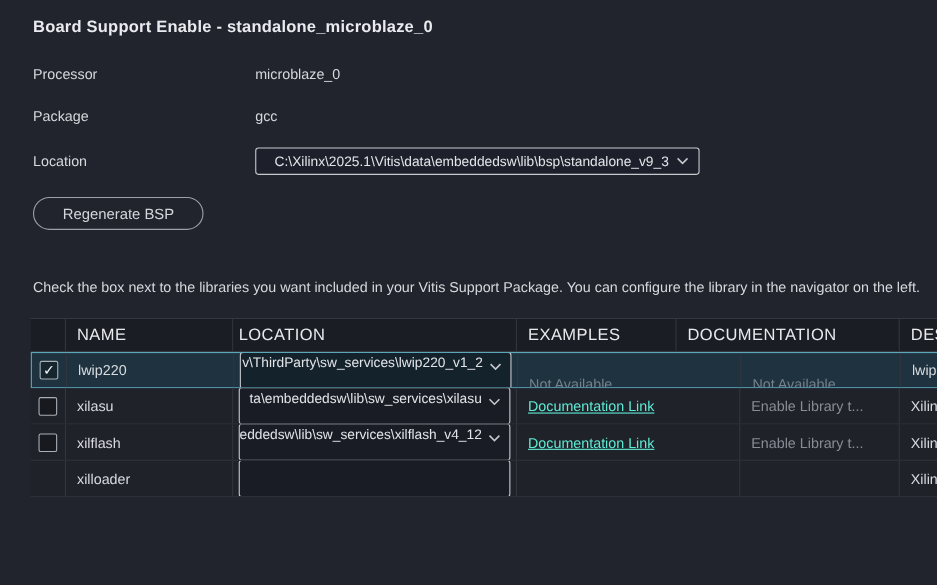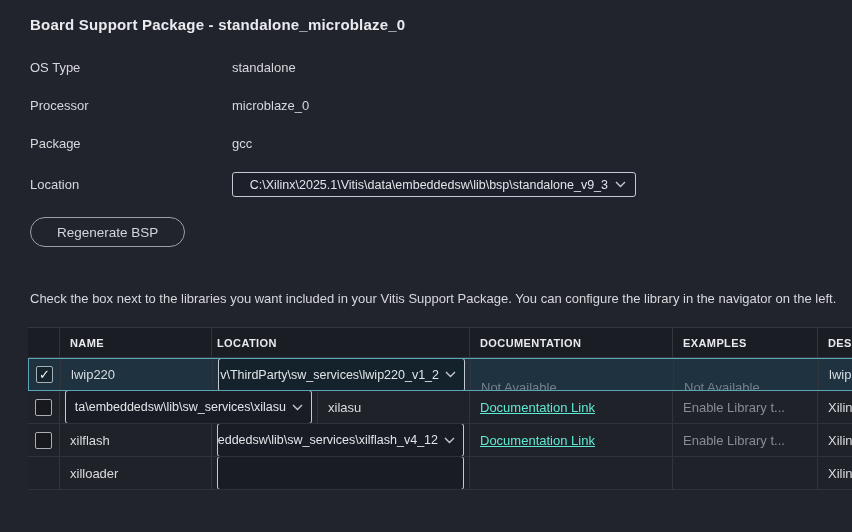--- a/index.html
+++ b/index.html
@@ -67,56 +67,52 @@
     padding: 0 10px; overflow: hidden; white-space: nowrap;
     border-right: 1px solid #32353e;
   }
   .c-check { width: 32px; flex: 0 0 32px; justify-content: center; padding: 0; }
   .c-name  { width: 152px; flex: 0 0 152px; }
   .c-loc   { width: 258px; flex: 0 0 258px; padding: 0 5px; }
   .c-doc   { width: 203px; flex: 0 0 203px; }
   .c-ex    { width: 145px; flex: 0 0 145px; }
   .c-desc  { width: 228px; flex: 0 0 228px; border-right: none; }
   .t-head .cell {
-    font-size: 11px; font-weight: bold; color: #e8eaed; letter-spacing: 0.4px;
+    font-size: 15px; font-weight: normal; color: #e8eaed; letter-spacing: 0.4px;
   }
   .t-body-row .cell { font-size: 13px; color: #d9dbe0; }
 
   .checkbox {
     width: 17px; height: 17px; border: 1px solid #a9aeb7; border-radius: 2px;
     background: rgba(0,0,0,0.25);
     display: flex; align-items: center; justify-content: center;
     font-size: 13px; color: #f2f4f6; line-height: 1;
     cursor: pointer;
   }
   .cell-dropdown {
     width: 100%; height: 30px;
-    display: flex; align-items: center; justify-content: flex-end; gap: 6px;
+    display: flex; align-items: flex-end; justify-content: flex-end; gap: 6px;
     border: 1px solid #c7c9ce; border-radius: 3px;
     background: #191c24; padding: 16px 8px;
     font-size: 12.5px; color: #e2e4e8;
     white-space: nowrap; overflow: hidden;
     cursor: pointer;
   }
   .selected .cell-dropdown { background: #14222b; }
   .muted { color: #76818c; margin-top: 25px; }
   .muted2 { color: #878d96; }
   .doc-link { color: #5eead4; text-decoration: underline; cursor: pointer; }
 </style>
 </head>
 <body>
 
 <div class="page">
 
-  <h1 class="page-title">Board Support Package - standalone_microblaze_0</h1>
-
-  <div class="field-row">
-    <div class="field-label">OS Type</div>
-    <div class="field-value">standalone</div>
-  </div>
+  <h1 class="page-title">Board Support Enable - standalone_microblaze_0</h1>
+
 
   <div class="field-row">
     <div class="field-label">Processor</div>
     <div class="field-value">microblaze_0</div>
   </div>
 
   <div class="field-row">
     <div class="field-label">Package</div>
     <div class="field-value">gcc</div>
   </div>
@@ -135,22 +131,22 @@
 
 
   <div class="section-desc">Check the box next to the libraries you want included in your Vitis Support Package. You can configure the library in the navigator on the left.</div>
 
   <div class="lib-table">
 
     <div class="t-row t-head">
       <div class="cell c-check"></div>
       <div class="cell c-name">NAME</div>
       <div class="cell c-loc">LOCATION</div>
+      <div class="cell c-ex">EXAMPLES</div>
       <div class="cell c-doc">DOCUMENTATION</div>
-      <div class="cell c-ex">EXAMPLES</div>
       <div class="cell c-desc">DESCRIPTION</div>
     </div>
 
     <div class="t-row t-body-row selected">
       <div class="cell c-check">
         <span class="checkbox">✓</span>
       </div>
       <div class="cell c-name">lwip220</div>
       <div class="cell c-loc">
         <div class="cell-dropdown">
@@ -166,29 +162,29 @@
       <div class="cell c-ex">
           <span class="muted">Not Available</span>
         </div>
       <div class="cell c-desc">lwip220</div>
     </div>
 
     <div class="t-row t-body-row">
       <div class="cell c-check">
         <span class="checkbox"></span>
       </div>
+      <div class="cell c-name">xilasu</div>
       <div class="cell c-loc">
         <div class="cell-dropdown">
           <span>ta\embeddedsw\lib\sw_services\xilasu</span>
           <svg class="chev" width="11" height="7" viewBox="0 0 11 7">
               <polyline points="1,1 5.5,5.5 10,1" fill="none" stroke="#c7c9ce" stroke-width="1.4"></polyline>
             </svg>
         </div>
       </div>
-      <div class="cell c-name">xilasu</div>
       <div class="cell c-doc">
           <span class="doc-link">Documentation Link</span>
         </div>
       <div class="cell c-ex">
           <span class="muted2">Enable Library t...</span>
         </div>
       <div class="cell c-desc">Xilinx</div>
     </div>
 
     <div class="t-row t-body-row">

